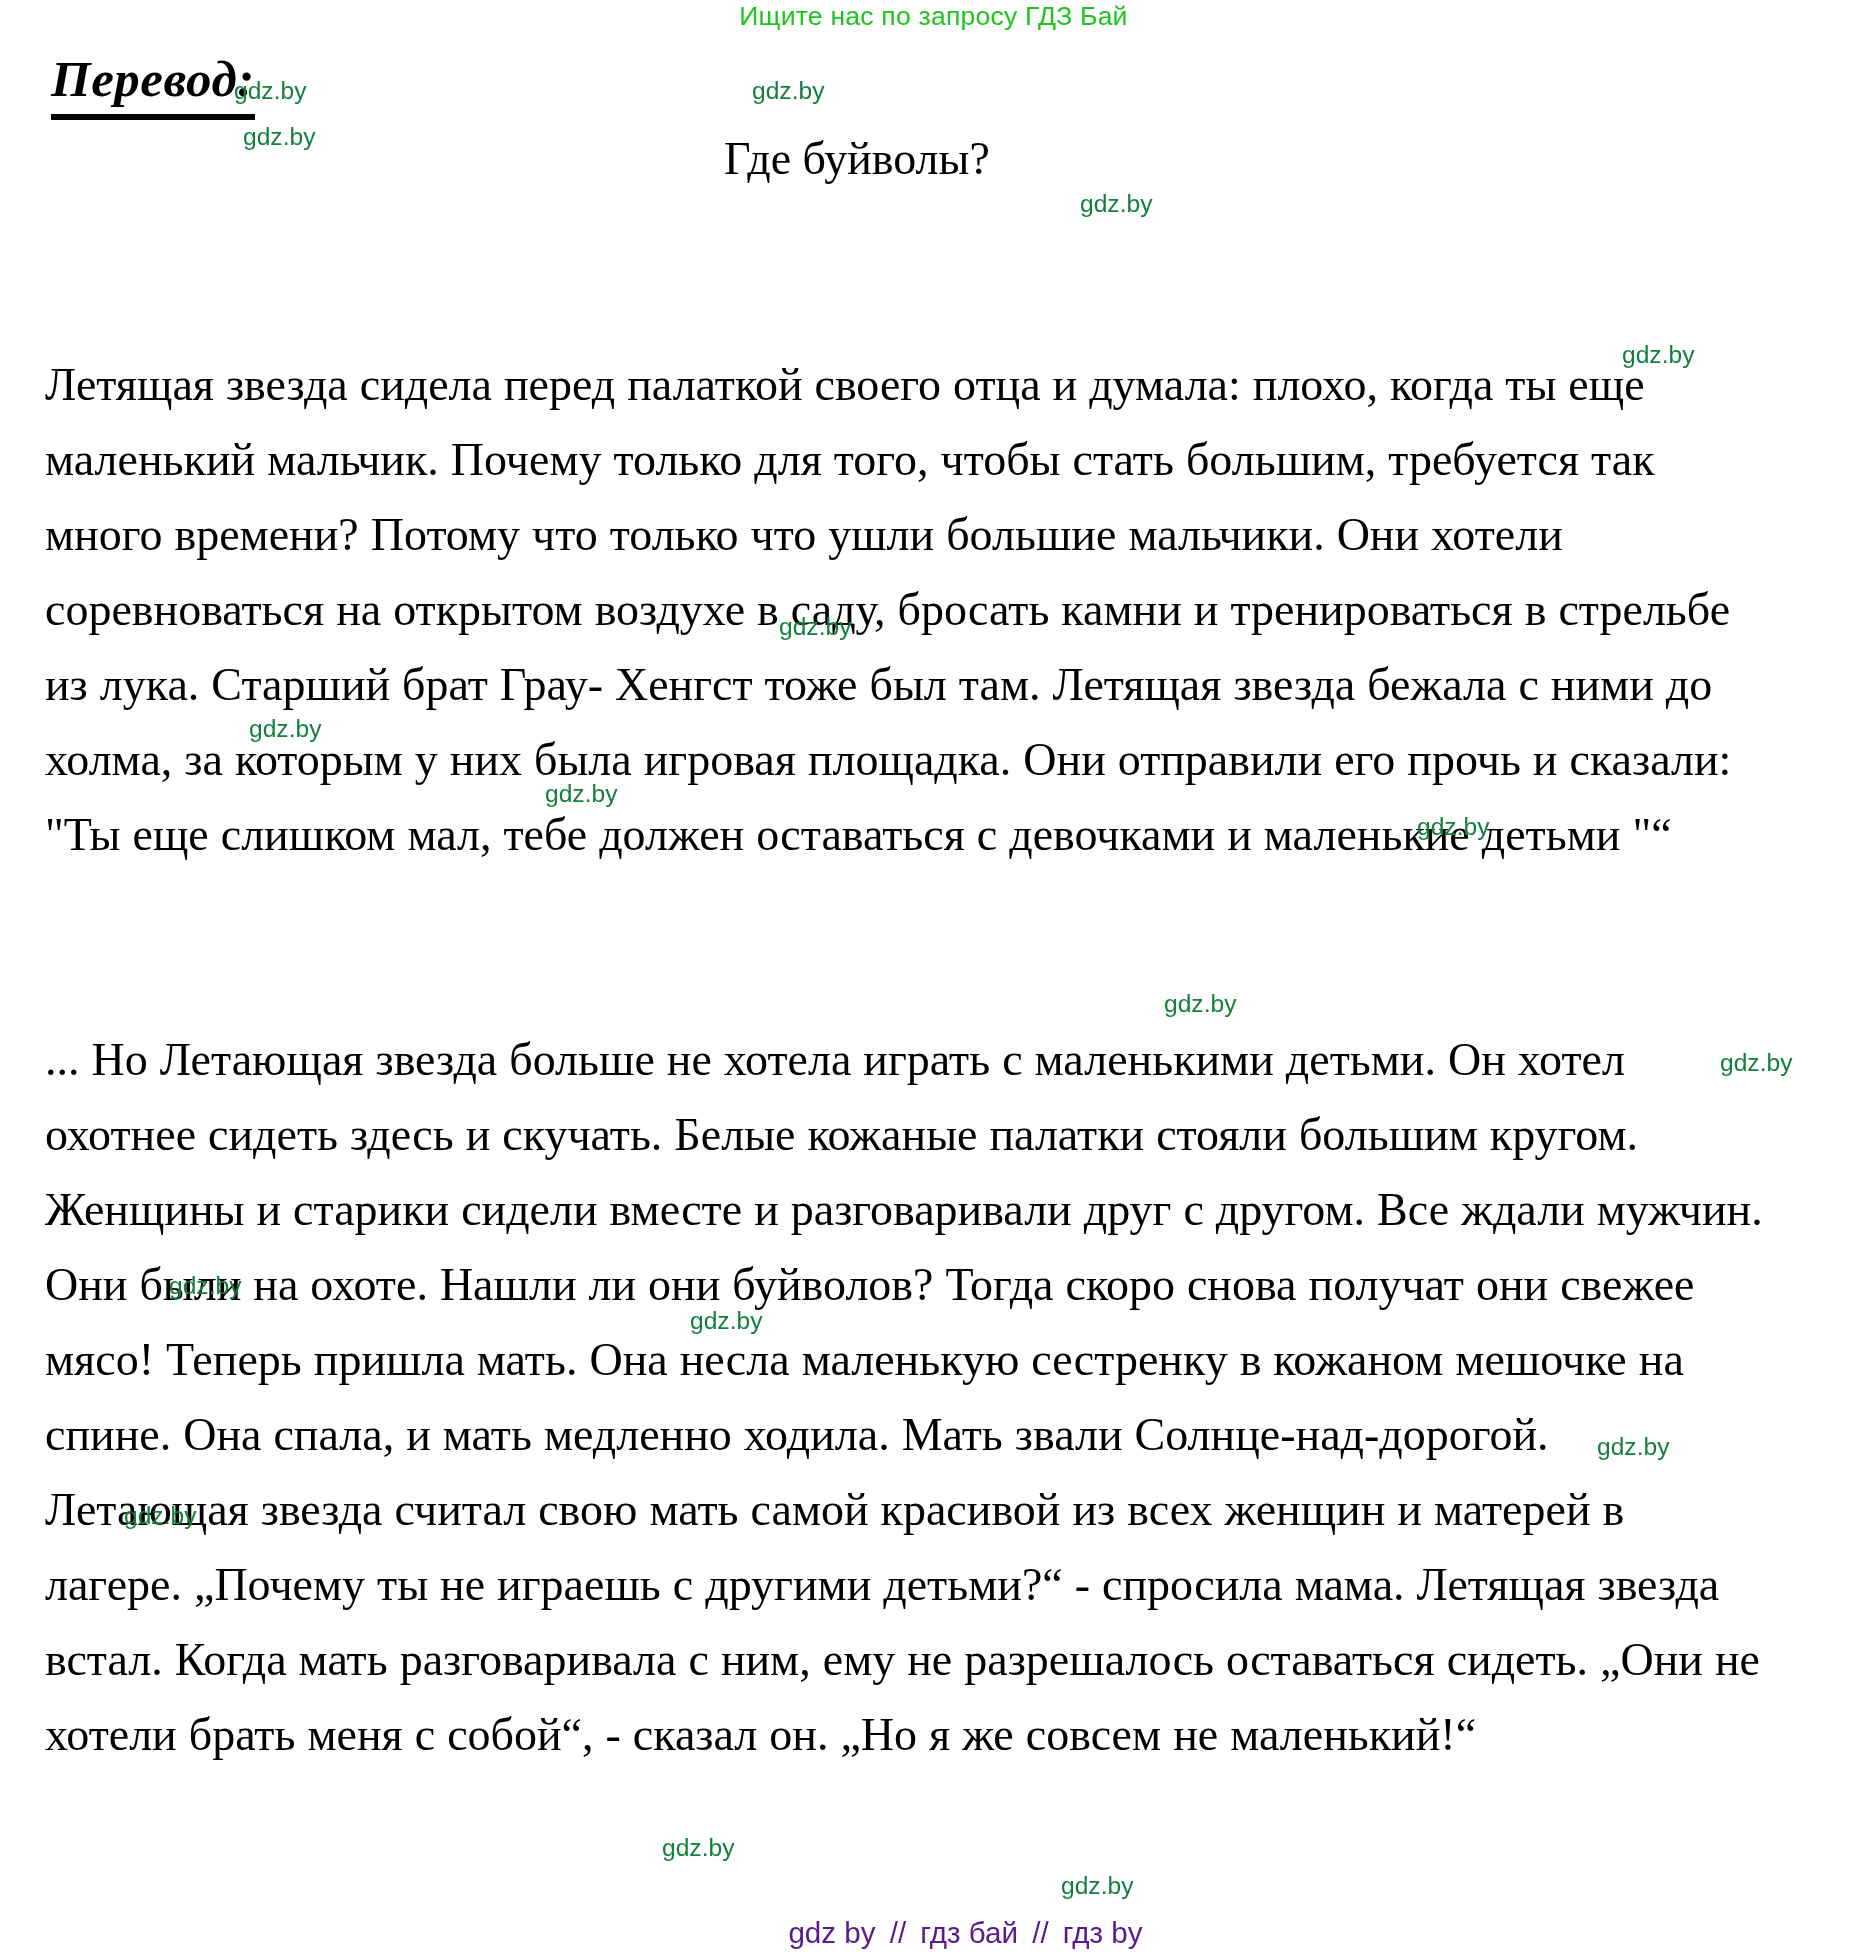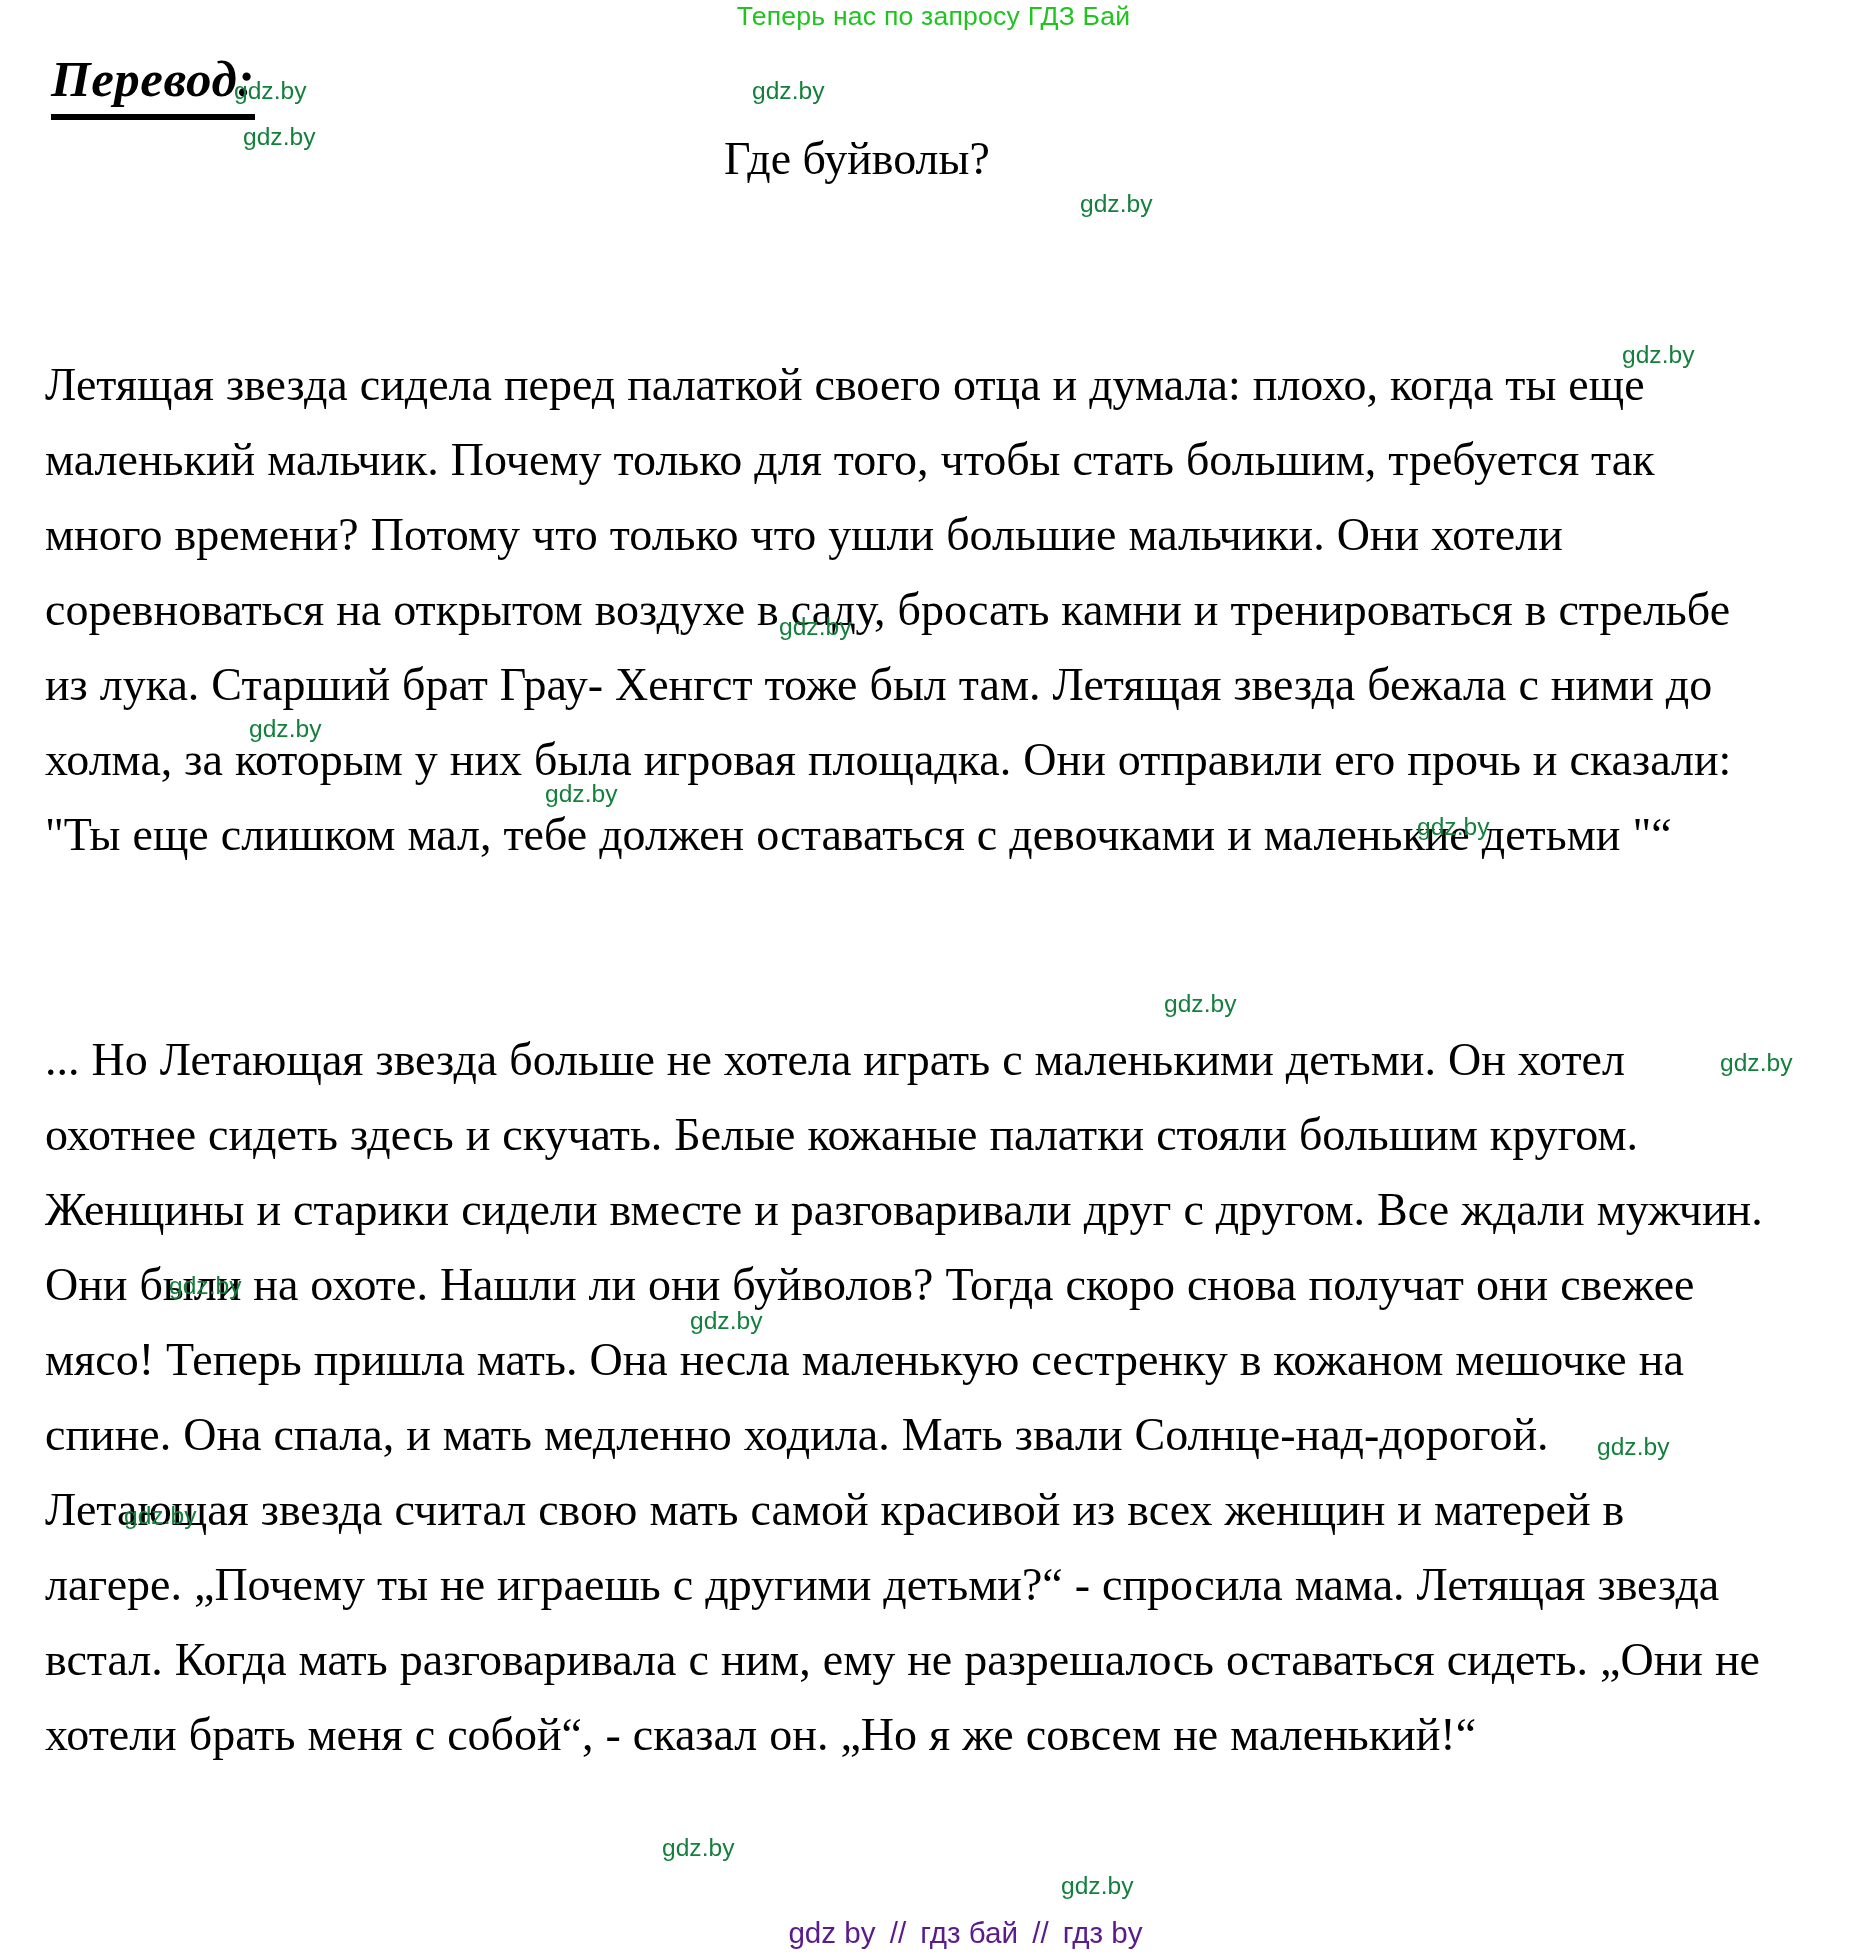--- a/index.html
+++ b/index.html
@@ -100,21 +100,21 @@
     line-height: 35px;
     color: #5a1b8c;
     white-space: nowrap;
     padding-left: 32px;
   }
   .footer-links .sep { padding: 0 5.9px; }
 </style>
 </head>
 <body>
 
-<div class="promo-banner" style="color: rgb(31, 196, 31);">Теперь нас по запросу ГДЗ Бай</div>
+<div class="promo-banner" style="color: rgb(31, 196, 31);">Ищите нас по запросу ГДЗ Бай</div>
 
 <div class="translation-heading">Перевод:</div>
 
 <div class="story-title">Где буйволы?</div>
 
 <div class="story-body">
   <p class="para">Летящая звезда сидела перед палаткой своего отца и думала: плохо, когда ты еще маленький мальчик. Почему только для того, чтобы стать большим, требуется так много времени? Потому что только что ушли большие мальчики. Они хотели соревноваться на открытом воздухе в саду, бросать камни и тренироваться в стрельбе из лука. Старший брат Грау- Хенгст тоже был там. Летящая звезда бежала с ними до холма, за которым у них была игровая площадка. Они отправили его прочь и сказали: "Ты еще слишком мал, тебе должен оставаться с девочками и маленькие детьми "“</p>
   <p class="para">... Но Летающая звезда больше не хотела играть с маленькими детьми. Он хотел охотнее сидеть здесь и скучать. Белые кожаные палатки стояли большим кругом. Женщины и старики сидели вместе и разговаривали друг с другом. Все ждали мужчин. Они были на охоте. Нашли ли они буйволов? Тогда скоро снова получат они свежее мясо! Теперь пришла мать. Она несла маленькую сестренку в кожаном мешочке на спине. Она спала, и мать медленно ходила. Мать звали Солнце-над-дорогой. Летающая звезда считал свою мать самой красивой из всех женщин и матерей в лагере. „Почему ты не играешь с другими детьми?“ - спросила мама. Летящая звезда встал. Когда мать разговаривала с ним, ему не разрешалось оставаться сидеть. „Они не хотели брать меня с собой“, - сказал он. „Но я же совсем не маленький!“</p>
 </div>
 

